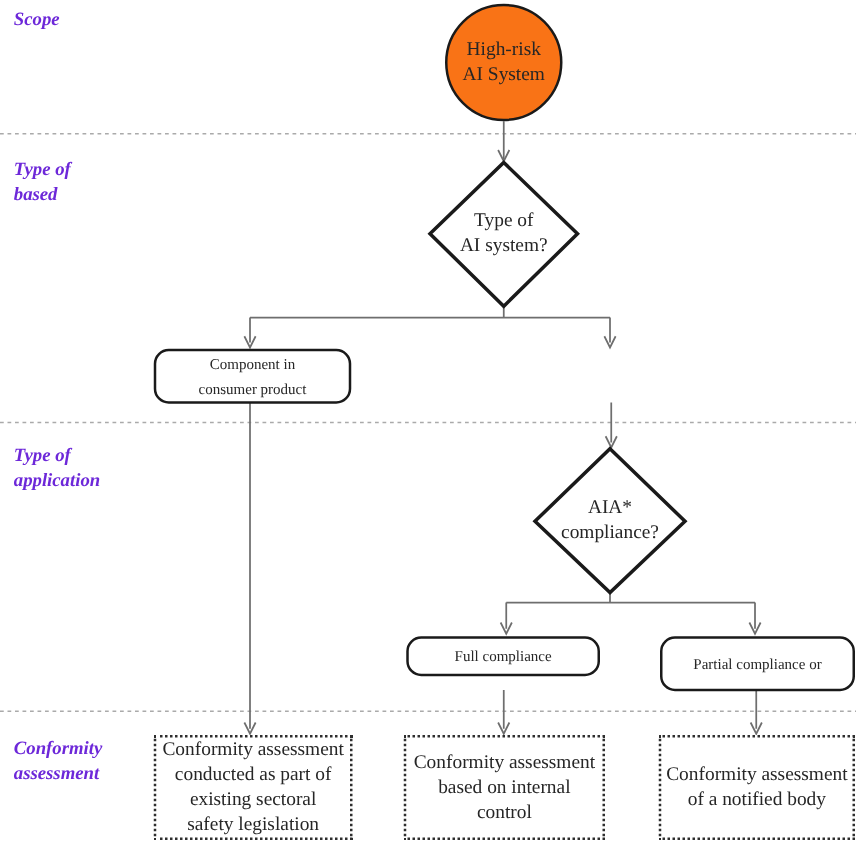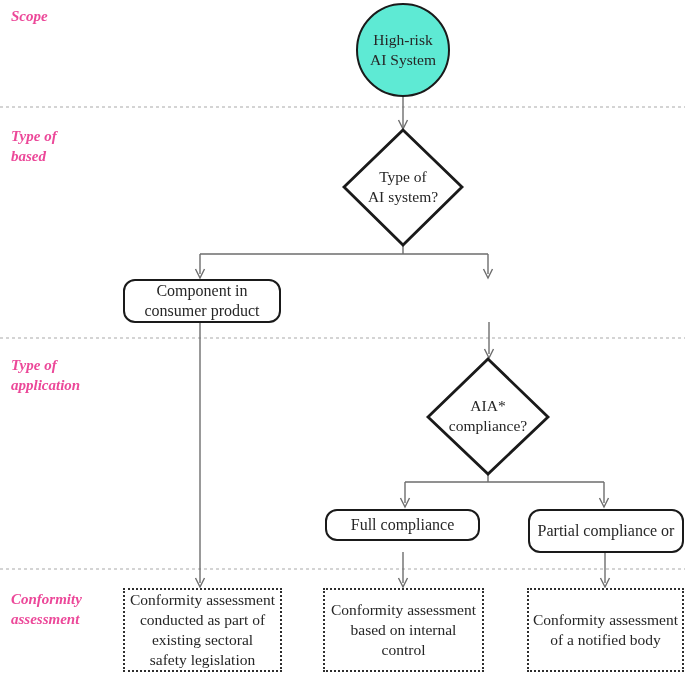--- a/index.html
+++ b/index.html
@@ -17,62 +17,62 @@
     left: 0; top: 0;
     width: 685px; height: 674px;
   }
   .section-label {
     position: absolute;
     left: 11px;
     font-size: 15px;
     font-weight: bold;
     font-style: italic;
     line-height: 20px;
-    color: #ec4899;
+    color: #6d28d9;
     white-space: nowrap;
   }
   .node-text {
     position: absolute;
     display: flex;
     flex-direction: column;
     align-items: center;
     justify-content: center;
     text-align: center;
     font-size: 15.5px;
     line-height: 20px;
     color: #262626;
   }
   .circle-node {
     position: absolute;
     left: 356px; top: 3px;
     width: 94px; height: 94px;
     border: 2.6px solid #1a1a1a;
     border-radius: 50%;
-    background: #5eead4;
+    background: #f97316;
     box-sizing: border-box;
     display: flex;
     flex-direction: column;
     align-items: center;
     justify-content: center;
     text-align: center;
     font-size: 15.5px;
     line-height: 20px;
   }
   .round-box {
     position: absolute;
     border: 2.6px solid #1a1a1a;
     border-radius: 12px;
     background: #ffffff;
     box-sizing: border-box;
     display: flex;
     flex-direction: column;
     align-items: center;
     justify-content: center;
     text-align: center;
-    font-size: 16px;
+    font-size: 12px;
     line-height: 20px;
   }
   .dotted-box {
     position: absolute;
     top: 588px;
     height: 84px;
     border: 2px dotted #2e2e2e;
     background: #ffffff;
     box-sizing: border-box;
     display: flex;

